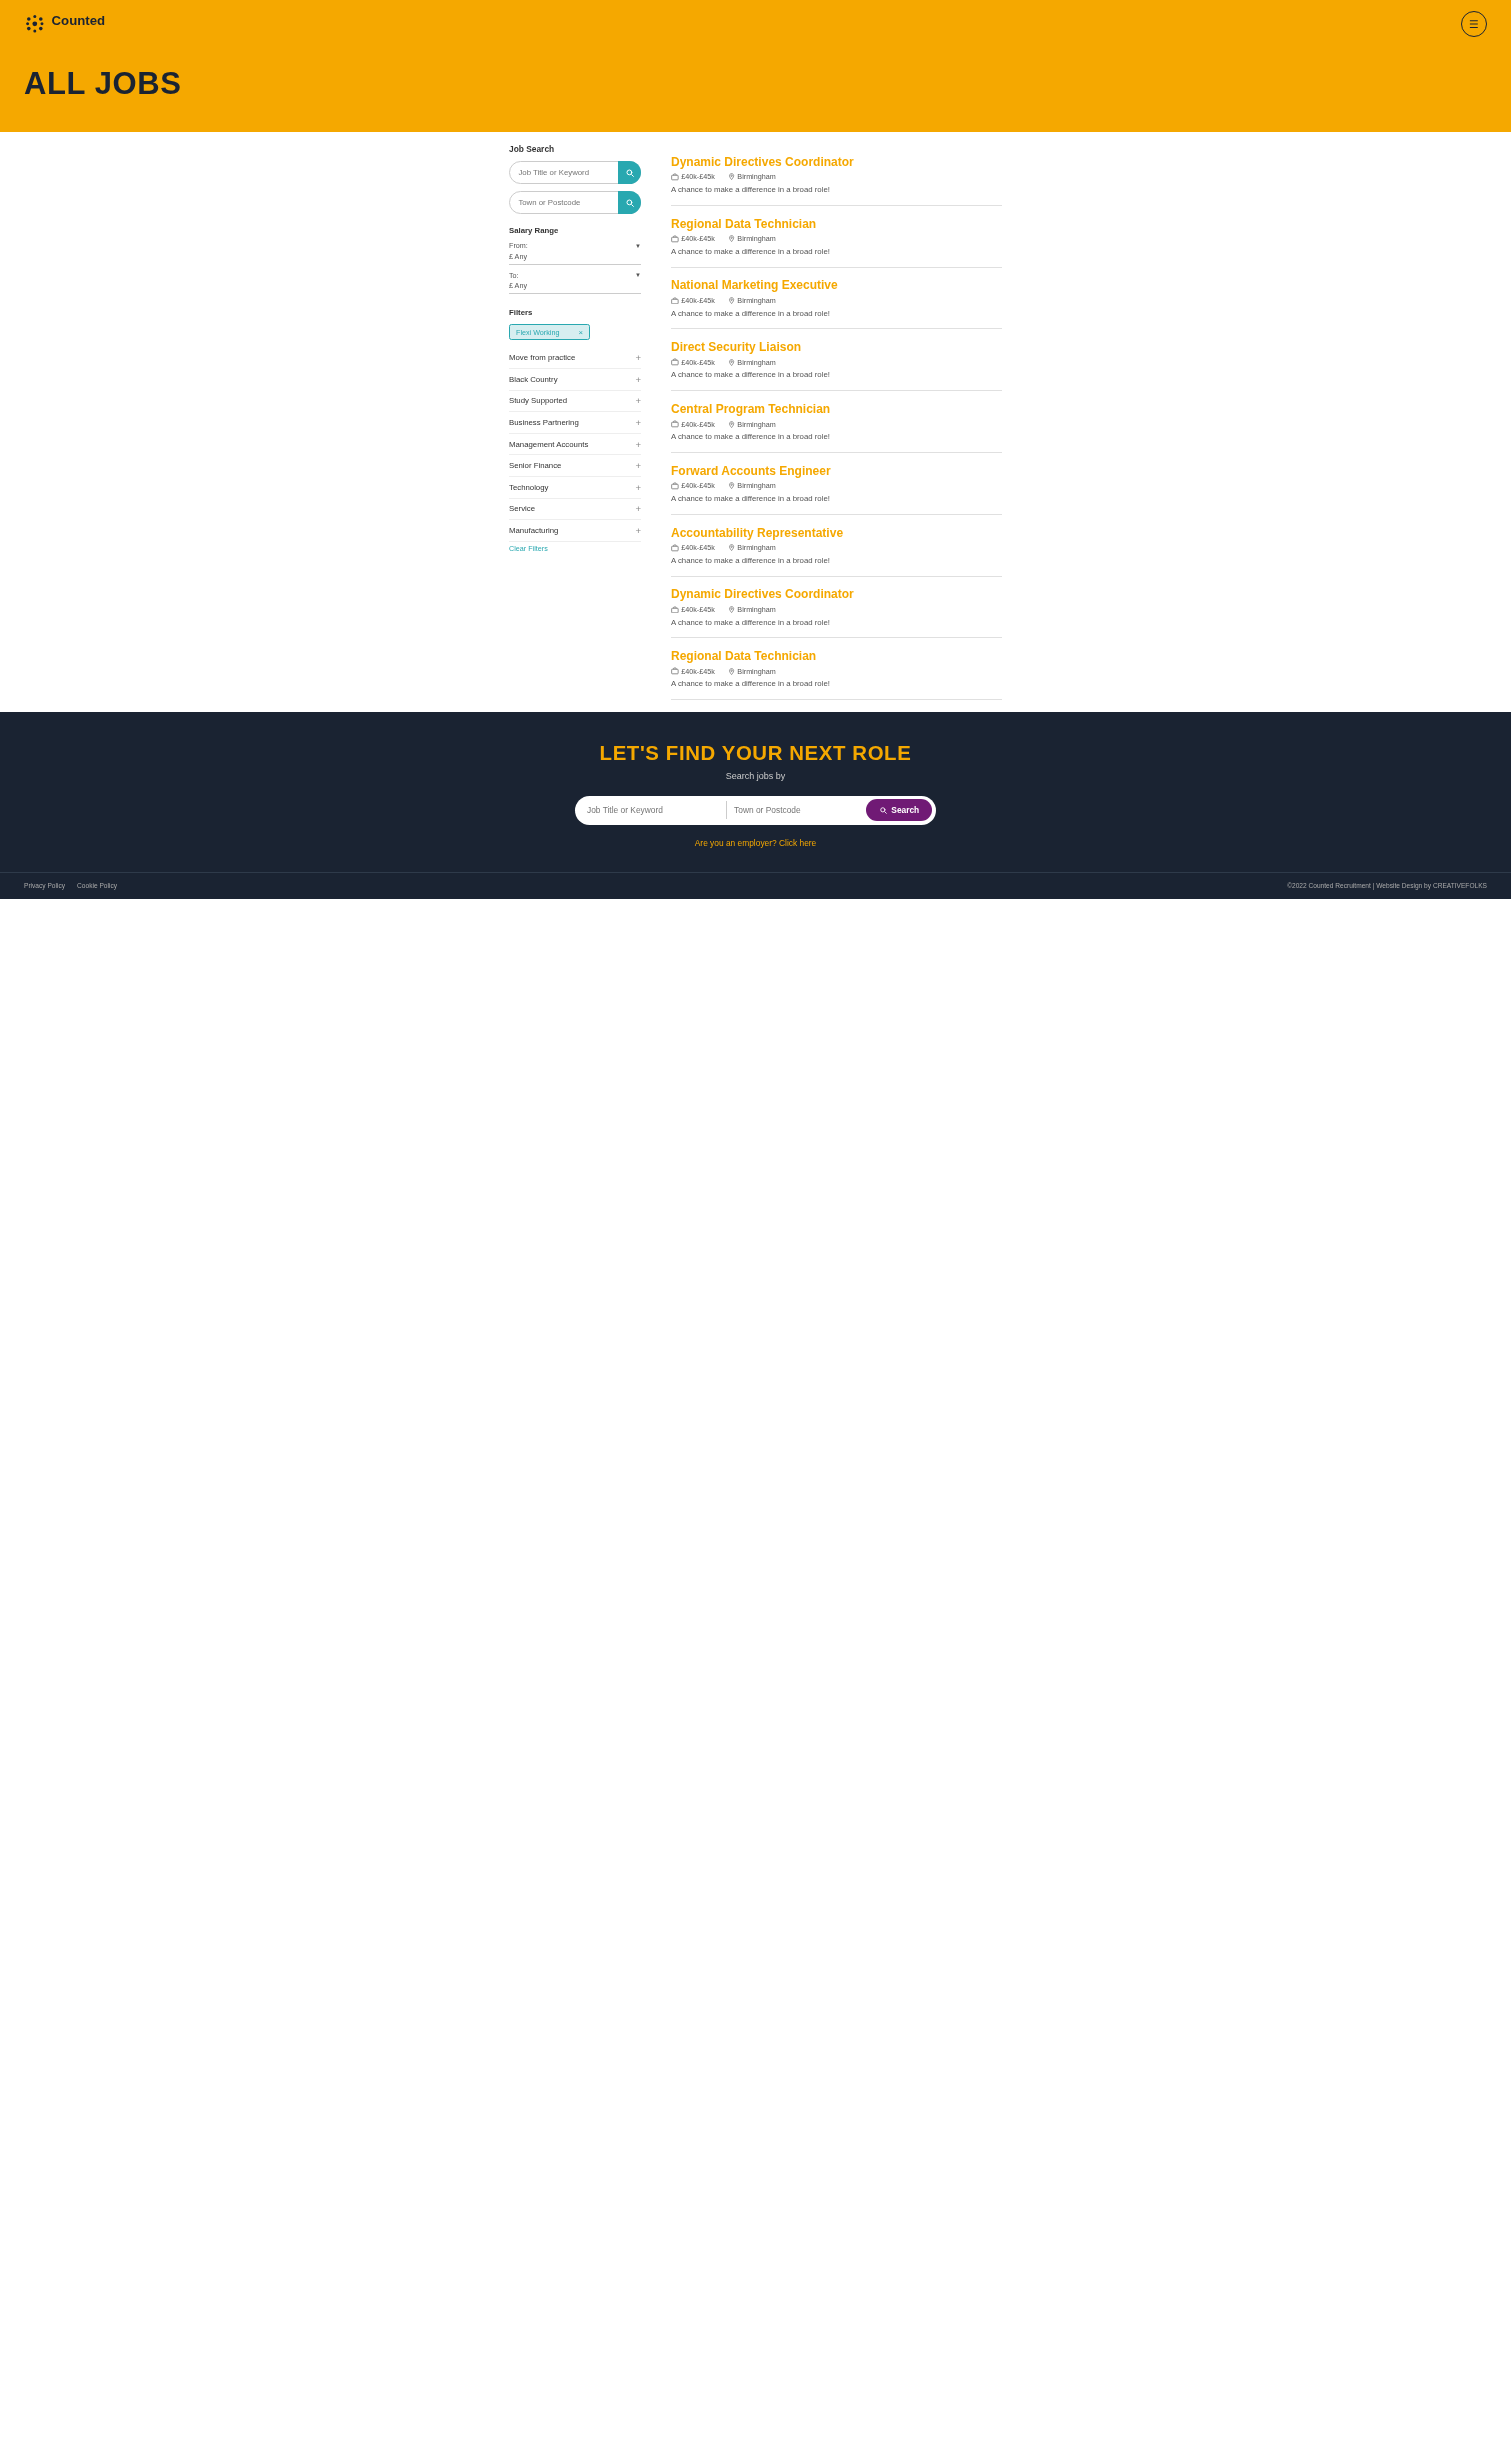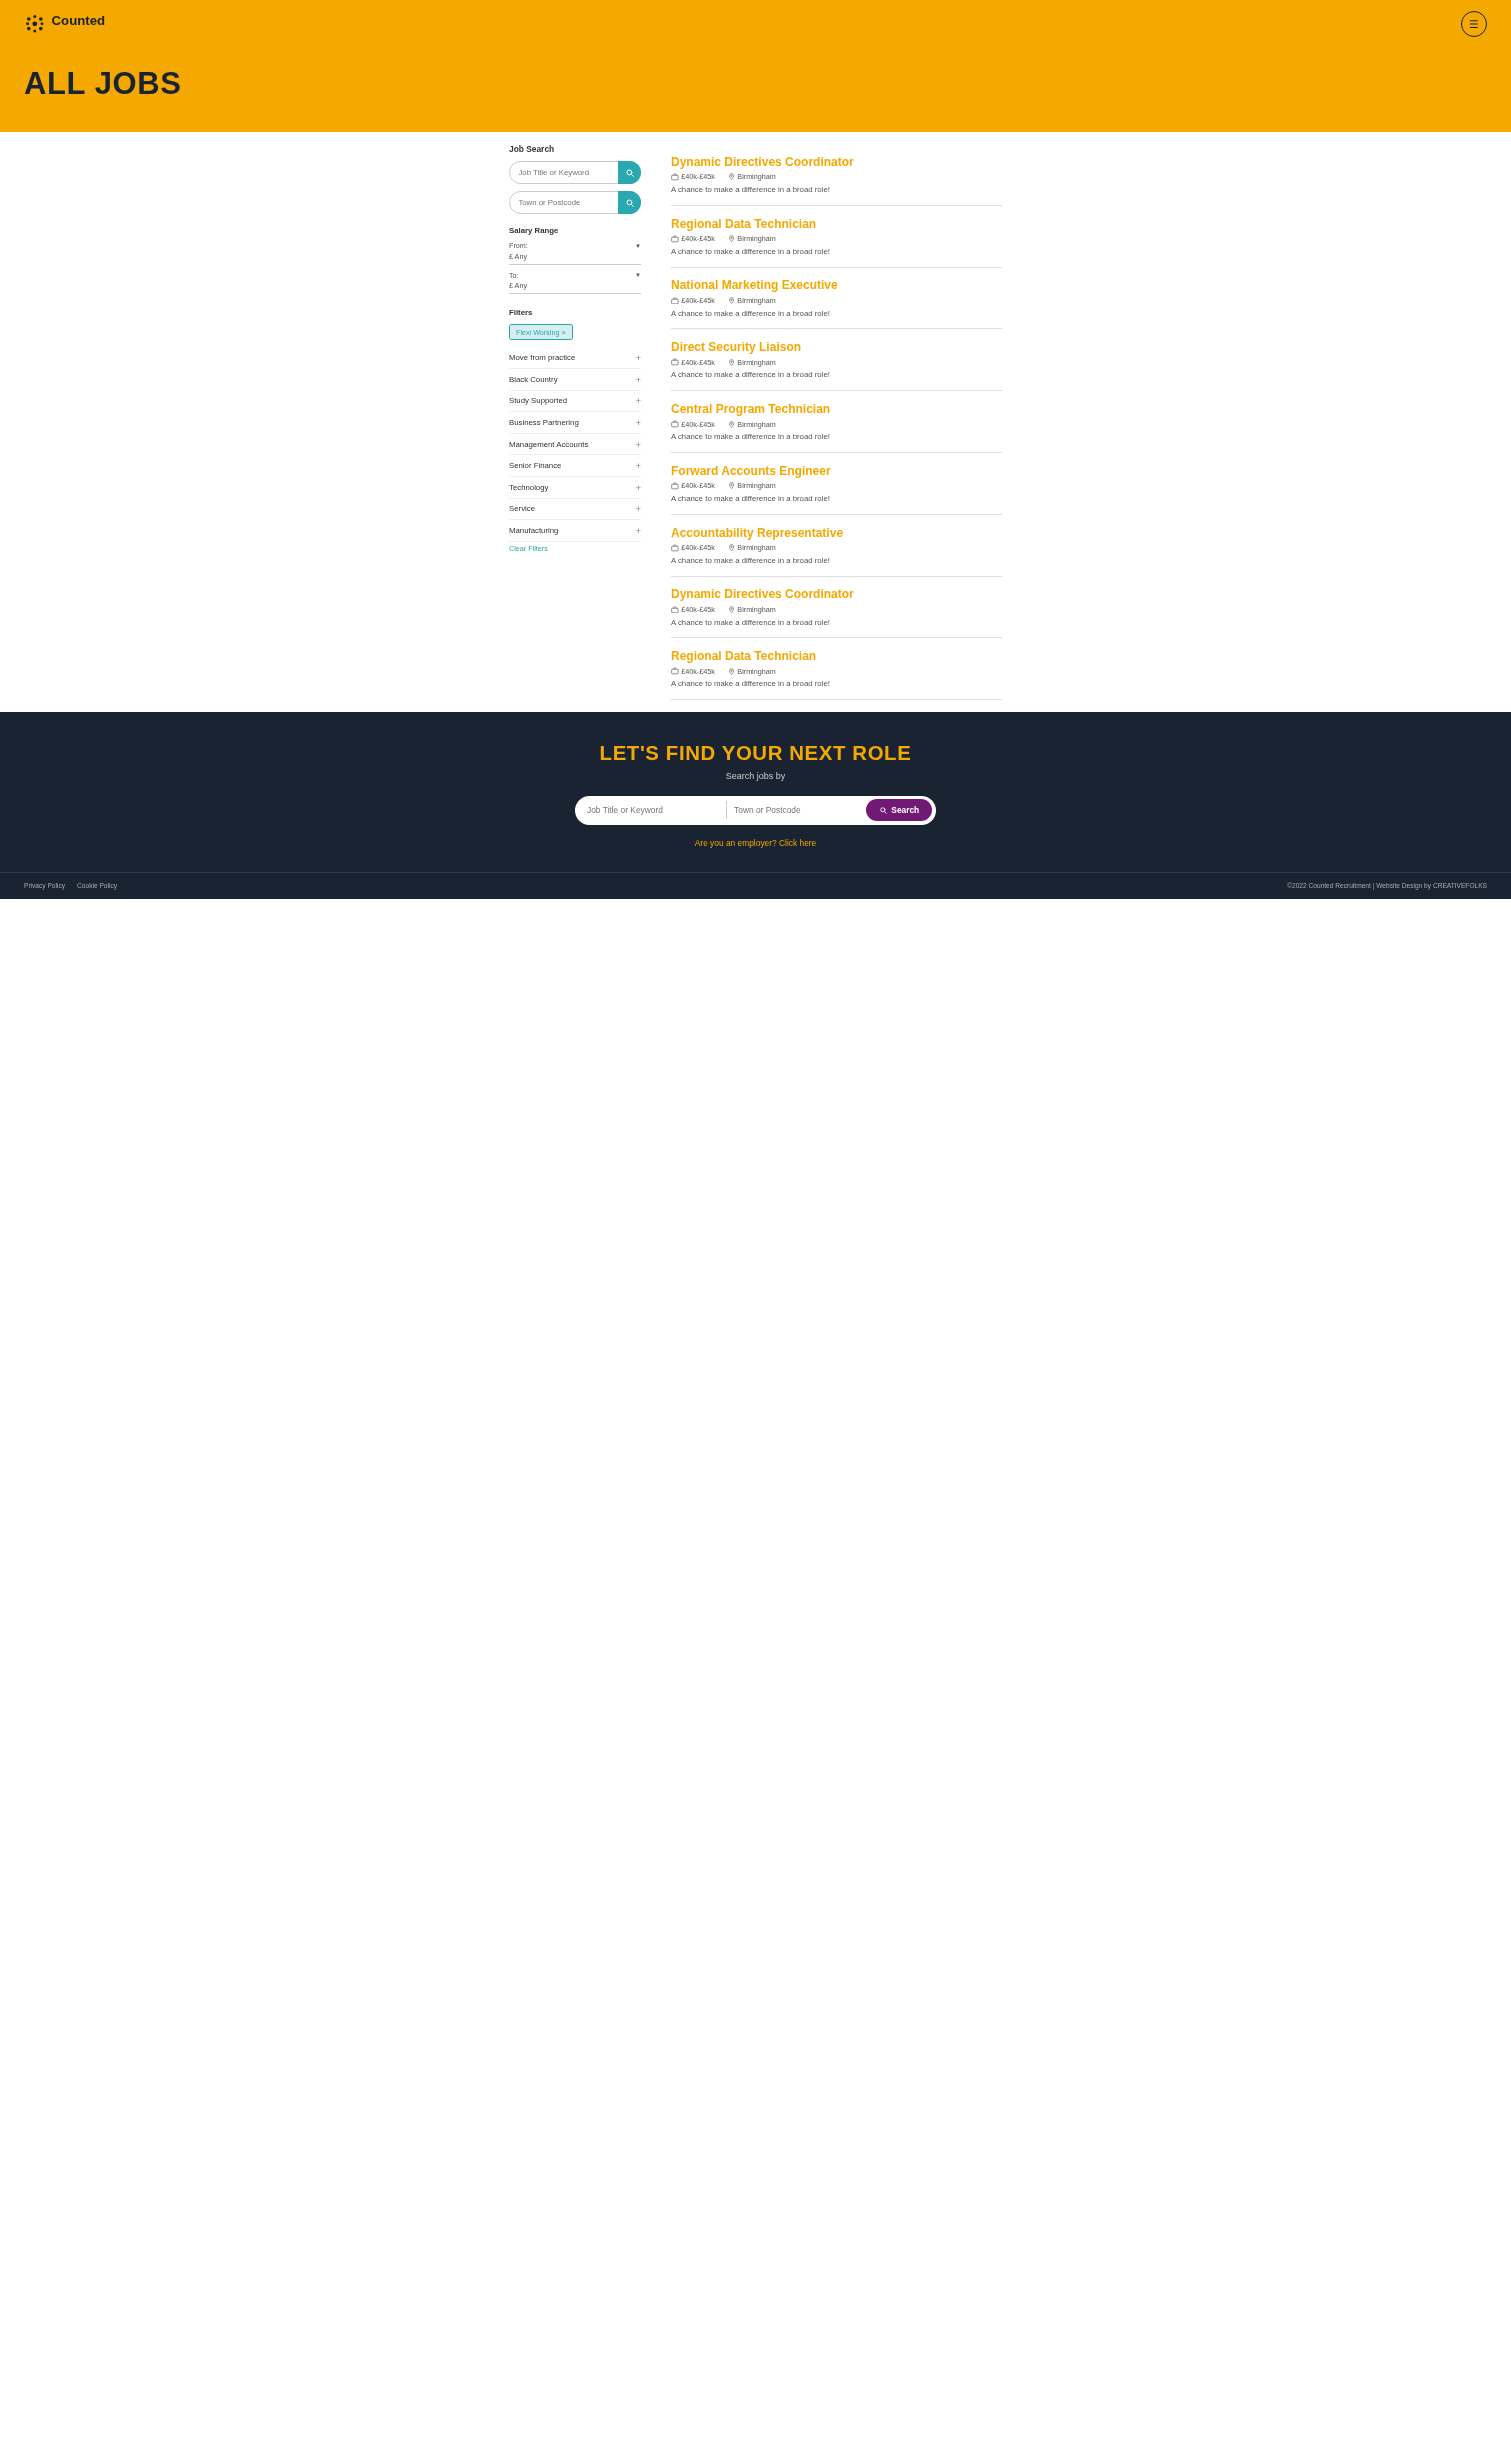--- a/index.html
+++ b/index.html
@@ -109,21 +109,21 @@
     .salary-row { margin-bottom: 6px; }
     .salary-label { font-size: 7.2px; color: #555; margin-bottom: 1.8px; display: flex; align-items: center; justify-content: space-between; text-align: center; }
     .salary-label .arrow { font-size: 6px; }
     .salary-value { font-size: 7.2px; color: #555; border-bottom: 0.6px solid #ccc; padding-bottom: 2.4px; }
 
     .filters-section { margin-top: 14.4px; }
     .filters-title { font-size: 7.8px; font-weight: 600; color: #333; margin-bottom: 7.2px; }
     .active-filter {
       display: inline-flex;
       align-items: flex-start;
-      gap: 2px;
+      gap: 19px;
       background: #d6eef0;
       color: #29a8b0;
       border: 0.6px solid #29a8b0;
       border-radius: 2.4px;
       padding: 2.4px 6px;
       font-size: 7.2px;
       margin-bottom: 7.2px;
     }
     .active-filter .close-x {
       cursor: pointer;

